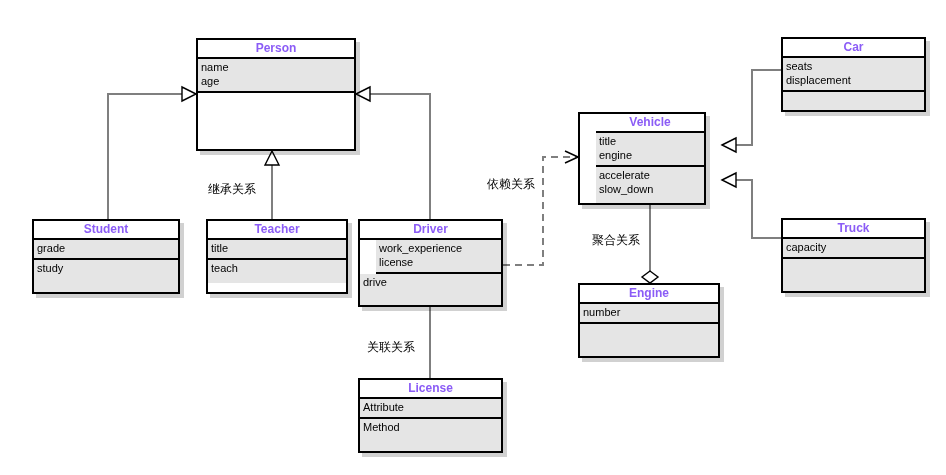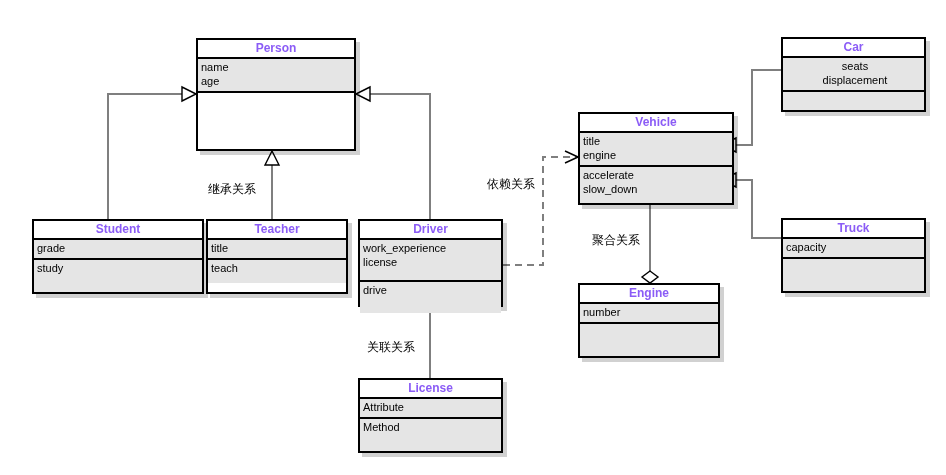--- a/index.html
+++ b/index.html
@@ -119,21 +119,21 @@
   </svg>
 
   <div class="uml-class" style="left:196px;top:38px;width:160px;height:113px;">
     <div class="uml-name">Person</div>
     <div class="uml-attrs" style="height:34px;">
       <div>name</div>
       <div>age</div>
     </div>
   </div>
 
-  <div class="uml-class" style="left:32px;top:219px;width:172px;height:75px;">
+  <div class="uml-class" style="left:32px;top:219px;width:148px;height:75px;">
     <div class="uml-name">Student</div>
     <div class="uml-attrs" style="height:20px;">
       <div>grade</div>
     </div>
     <div class="uml-ops" style="height:32px;">
       <div>study</div>
     </div>
   </div>
 
   <div class="uml-class" style="left:206px;top:219px;width:142px;height:75px;">
@@ -141,54 +141,54 @@
     <div class="uml-attrs" style="height:20px;">
       <div>title</div>
     </div>
     <div class="uml-ops" style="height:23px;">
       <div>teach</div>
     </div>
   </div>
 
   <div class="uml-class" style="left:358px;top:219px;width:145px;height:88px;">
     <div class="uml-name">Driver</div>
-    <div class="uml-attrs" style="height:42px;">
+    <div class="uml-attrs" style="height:34px;margin-left:16px;">
       <div>work_experience</div>
       <div>license</div>
     </div>
     <div class="uml-ops" style="height:31px;">
       <div>drive</div>
     </div>
   </div>
 
   <div class="uml-class" style="left:358px;top:378px;width:145px;height:75px;">
     <div class="uml-name">License</div>
     <div class="uml-attrs" style="height:20px;">
       <div>Attribute</div>
     </div>
     <div class="uml-ops" style="height:32px;">
       <div>Method</div>
     </div>
   </div>
 
-  <div class="uml-class" style="left:578px;top:112px;width:156px;height:93px;">
+  <div class="uml-class" style="left:578px;top:112px;width:128px;height:93px;padding-left:16px;">
     <div class="uml-name">Vehicle</div>
     <div class="uml-attrs" style="height:34px;">
       <div>title</div>
       <div>engine</div>
     </div>
     <div class="uml-ops" style="height:36px;">
       <div>accelerate</div>
       <div>slow_down</div>
     </div>
   </div>
 
   <div class="uml-class" style="left:781px;top:37px;width:145px;height:75px;">
     <div class="uml-name">Car</div>
-    <div class="uml-attrs" style="height:34px;text-align:center;">
+    <div class="uml-attrs" style="height:34px;">
       <div>seats</div>
       <div>displacement</div>
     </div>
     <div class="uml-ops" style="height:18px;"></div>
   </div>
 
   <div class="uml-class" style="left:781px;top:218px;width:145px;height:75px;">
     <div class="uml-name">Truck</div>
     <div class="uml-attrs" style="height:20px;">
       <div>capacity</div>

